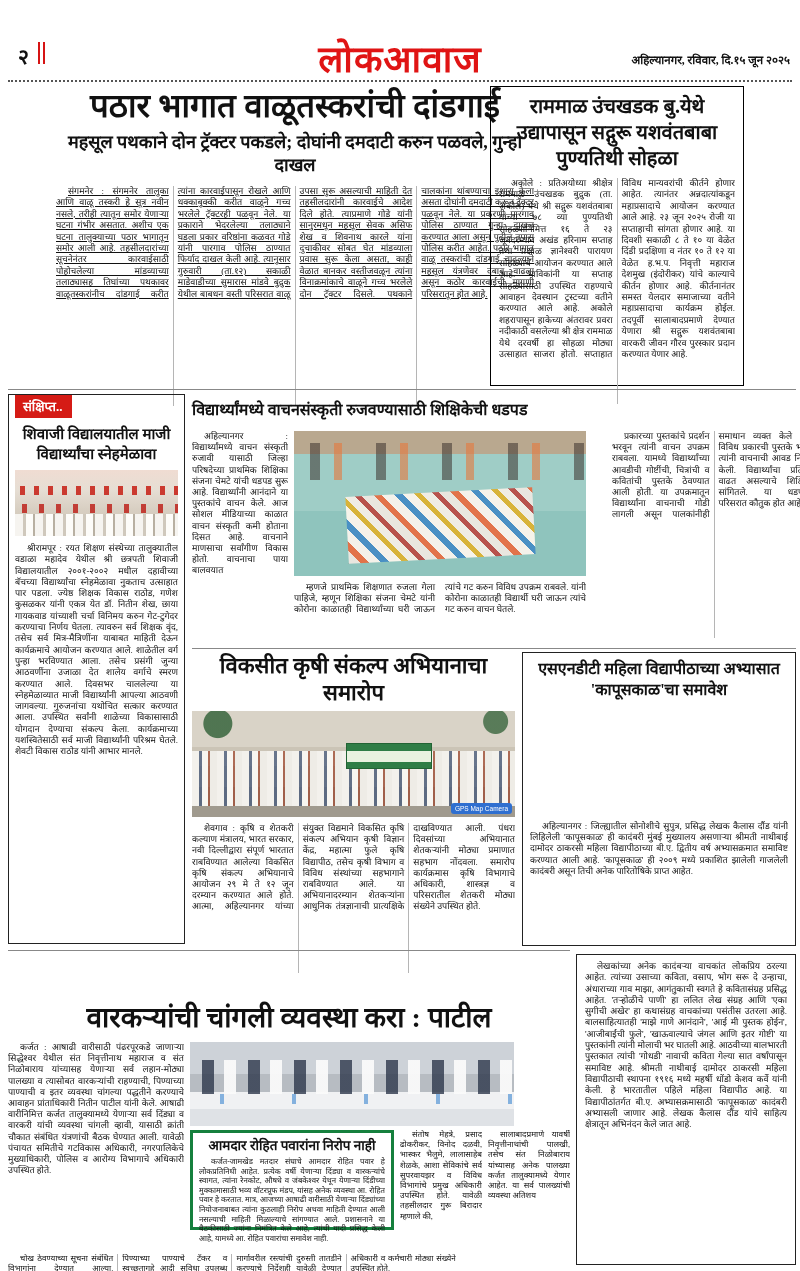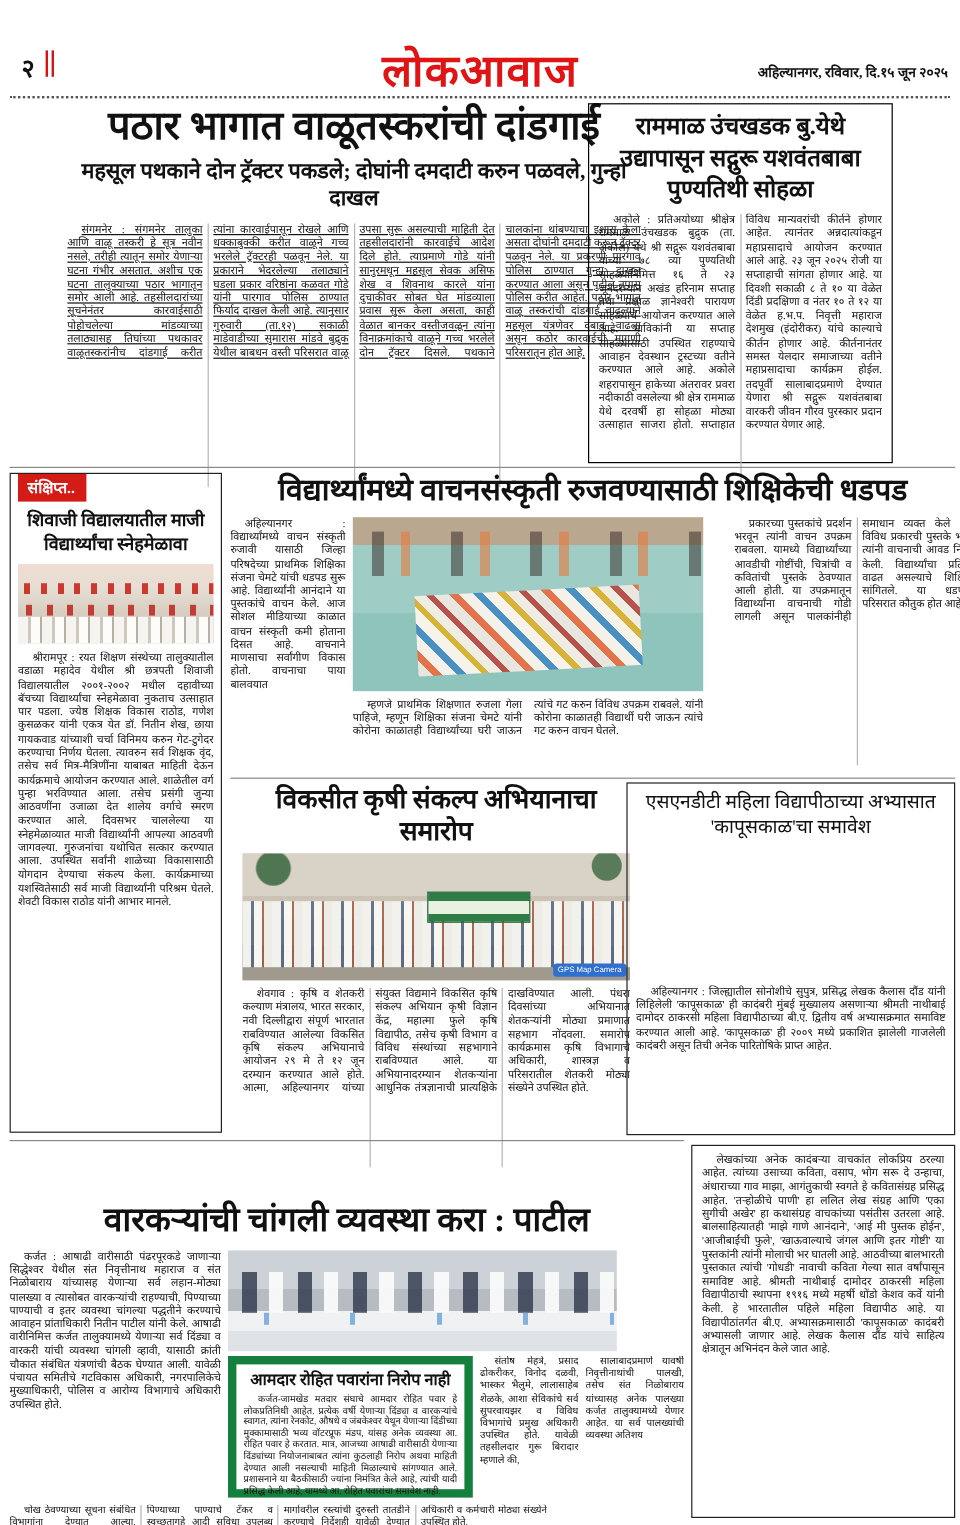--- a/index.html
+++ b/index.html
@@ -48,57 +48,57 @@
   .brief .photo .turbans { position:absolute; left:0; top:16px; width:100%; height:9px;
     background:repeating-linear-gradient(90deg,transparent 0 5px,rgba(200,40,30,.9) 5px 10px,transparent 10px 14px); }
   .brief .photo .turbans2 { position:absolute; left:0; top:34px; width:100%; height:9px;
     background:repeating-linear-gradient(90deg,transparent 0 7px,rgba(190,35,28,.85) 7px 12px,transparent 12px 17px); }
   .brief .photo .figures { position:absolute; left:0; top:44px; width:100%; height:22px;
     background:repeating-linear-gradient(90deg,#f6f4f0 0 8px,#cfc8bc 8px 11px,#fdfcf9 11px 18px,#b8b0a2 18px 20px); }
   .brief .body { margin-top:7px; font-size:9px; line-height:11.3px; height:380px; overflow:hidden; }
 
   
   .art2 { position:absolute; left:192px; top:394px; width:604px; height:250px; }
-  .art2 .h2 { font-size:25px; line-height:31px; font-weight:bold; text-align:center; }
+  .art2 .h2 { font-size:16px; line-height:31px; font-weight:bold; text-align:left; }
   .art2 .content { position:relative; margin-top:6px; height:207px; }
   .art2 .colA { position:absolute; left:0; top:0; width:96px; height:207px;
     font-size:9px; line-height:11.2px; overflow:hidden; }
   .art2 .photo { position:absolute; left:102px; top:0; width:292px; height:145px; overflow:hidden;
     background:linear-gradient(180deg,#b9a88f 0 16%,#9fcdc6 16% 55%,#8fc4bd 55% 100%); }
   .art2 .photo .books { position:absolute; left:18%; top:42%; width:64%; height:46%;
     transform:rotate(-3deg);
     background:repeating-linear-gradient(48deg,#e9e6df 0 9px,#e2734a 9px 15px,#f4f1ea 15px 24px,#4a90c4 24px 30px,#f7f3ea 30px 39px,#d8b33a 39px 44px,#efece4 44px 52px,#b8524c 52px 57px); }
   .art2 .photo .kids { position:absolute; left:0; top:8%; width:100%; height:26%;
     background:repeating-linear-gradient(90deg,transparent 0 16px,rgba(60,50,45,.55) 16px 26px,transparent 26px 40px,rgba(230,120,60,.6) 40px 48px,transparent 48px 66px); }
   .art2 .capband { position:absolute; left:102px; top:151px; width:292px; height:56px;
     column-count:2; column-gap:10px; font-size:9px; line-height:11.2px; overflow:hidden; }
   .art2 .colsR { position:absolute; left:420px; top:0; width:204px; height:207px;
     column-count:2; column-gap:9px; font-size:9px; line-height:11.2px; overflow:hidden; }
 
   
-  .art3 { position:absolute; left:192px; top:652px; width:323px; height:294px;margin-left:10px; }
+  .art3 { position:absolute; left:192px; top:652px; width:323px; height:294px; }
   .art3 .h2 { font-size:22px; line-height:27px; font-weight:bold; text-align:center; }
   .art3 .photo { position:relative; margin-top:5px; height:106px; overflow:hidden;
     background:linear-gradient(180deg,#d9d3c7 0 34%,#cbc4b6 34% 52%,#bab3a5 52% 72%,#a09a8e 72% 100%); }
   .art3 .photo .palms { position:absolute; left:0; top:0; width:100%; height:40%;
     background:radial-gradient(circle at 8% 30%, rgba(46,94,52,.8) 0 14px, transparent 15px),
                radial-gradient(circle at 94% 25%, rgba(46,94,52,.75) 0 12px, transparent 13px); }
   .art3 .photo .crowd { position:absolute; left:0; top:38%; width:100%; height:52%;
     background:repeating-linear-gradient(90deg,#f3f1ec 0 7px,rgba(70,90,125,.75) 7px 10px,#f8f6f1 10px 16px,rgba(160,70,45,.7) 16px 18px,#eeece6 18px 25px); }
   .art3 .photo .banner { position:absolute; left:50%; top:30%; width:86px; height:26px; margin-left:-8px;
     background:linear-gradient(180deg,#2f7d46 0 30%,#e9f2e0 30% 75%,#2f7d46 75% 100%); border:1px solid #226334; }
   .art3 .photo .gps { position:absolute; right:3px; bottom:3px; background:#2f6fd0; color:#fff;
     font-size:6.5px; font-family:"Liberation Sans",sans-serif; padding:2px 4px; border-radius:3px; }
   .art3 .body { margin-top:6px; height:150px; column-count:3; column-gap:9px;
     font-size:9px; line-height:11.2px; overflow:hidden; }
 
   
   .sndt { position:absolute; left:522px; top:652px; width:274px; height:294px;
     border:1px solid #222; padding:5px 7px; }
-  .sndt .h3 { font-size:16px; line-height:21px; font-weight:normal; text-align:center; }
+  .sndt .h3 { font-size:16px; line-height:21px; font-weight:bold; text-align:center; }
   .sndt .imgs { display:flex; gap:4px; margin-top:5px; height:110px;align-items:flex-end; }
   .sndt .imgs > div { flex:1; position:relative; overflow:hidden; }
   .sndt .portrait { background:linear-gradient(180deg,#8ea6ba 0 58%,#f2f2f0 58% 100%); }
   .sndt .portrait .face { position:absolute; left:50%; top:16%; width:26px; height:32px;
     margin-left:-13px; background:#c89a74; border-radius:50% 50% 45% 45%; }
   .sndt .cover1 { background:linear-gradient(180deg,#ecc57e,#d9913d);
     background-image:radial-gradient(circle at 30% 35%, #fff 0 4px, transparent 5px),
       radial-gradient(circle at 62% 55%, #fff 0 4px, transparent 5px),
       radial-gradient(circle at 45% 75%, #fff 0 3px, transparent 4px),
       linear-gradient(180deg,#ecc57e,#d9913d); }
@@ -122,22 +122,22 @@
   .art4 .col1 { position:absolute; left:0; top:0; width:176px; height:206px;
     font-size:9px; line-height:11.2px; overflow:hidden; }
   .art4 .photo { position:absolute; left:182px; top:0; width:324px; height:84px; overflow:hidden;
     background:linear-gradient(180deg,#cdd2d8 0 38%,#b7bcc2 38% 60%,#f0f1f3 60% 80%,#dfe2e6 80% 100%); }
   .art4 .photo .people { position:absolute; left:0; top:22%; width:100%; height:40%;
     background:repeating-linear-gradient(90deg,transparent 0 12px,rgba(45,55,75,.8) 12px 24px,transparent 24px 34px,rgba(250,250,250,.95) 34px 46px); }
   .art4 .photo .bottles { position:absolute; left:0; top:62%; width:100%; height:12%;
     background:repeating-linear-gradient(90deg,transparent 0 30px,rgba(120,170,220,.9) 30px 34px,transparent 34px 72px); }
   .art4 .narrow { position:absolute; left:512px; top:0; width:50px; height:84px;
     font-size:7.6px; line-height:9.4px; overflow:hidden; text-align:justify; }
-  .art4 .innerbox { position:absolute; left:182px; top:88px; width:204px; height:118px;
-    border:7px solid #15803d; padding:4px 6px; }
+  .art4 .innerbox { position:absolute; left:182px; top:88px; width:204px; height:100px;
+    border:3px solid #15803d; padding:4px 6px; }
   .art4 .innerbox .h4 { font-size:13.5px; line-height:17px; font-weight:bold; text-align:center; }
   .art4 .innerbox .txt { margin-top:3px; font-size:7.8px; line-height:9.6px;
     text-align:justify; height:88px; overflow:hidden; }
   .art4 .colM { position:absolute; left:392px; top:88px; width:82px; height:118px;
     font-size:8.2px; line-height:10.2px; overflow:hidden; }
   .art4 .colN { position:absolute; left:480px; top:88px; width:82px; height:118px;
     font-size:8.2px; line-height:10.2px; overflow:hidden; }
   .art4 .bottomstrip { position:absolute; left:0; top:212px; width:562px; height:52px;
     column-count:5; column-gap:9px; font-size:8.2px; line-height:10.2px; overflow:hidden; }
 </style>

